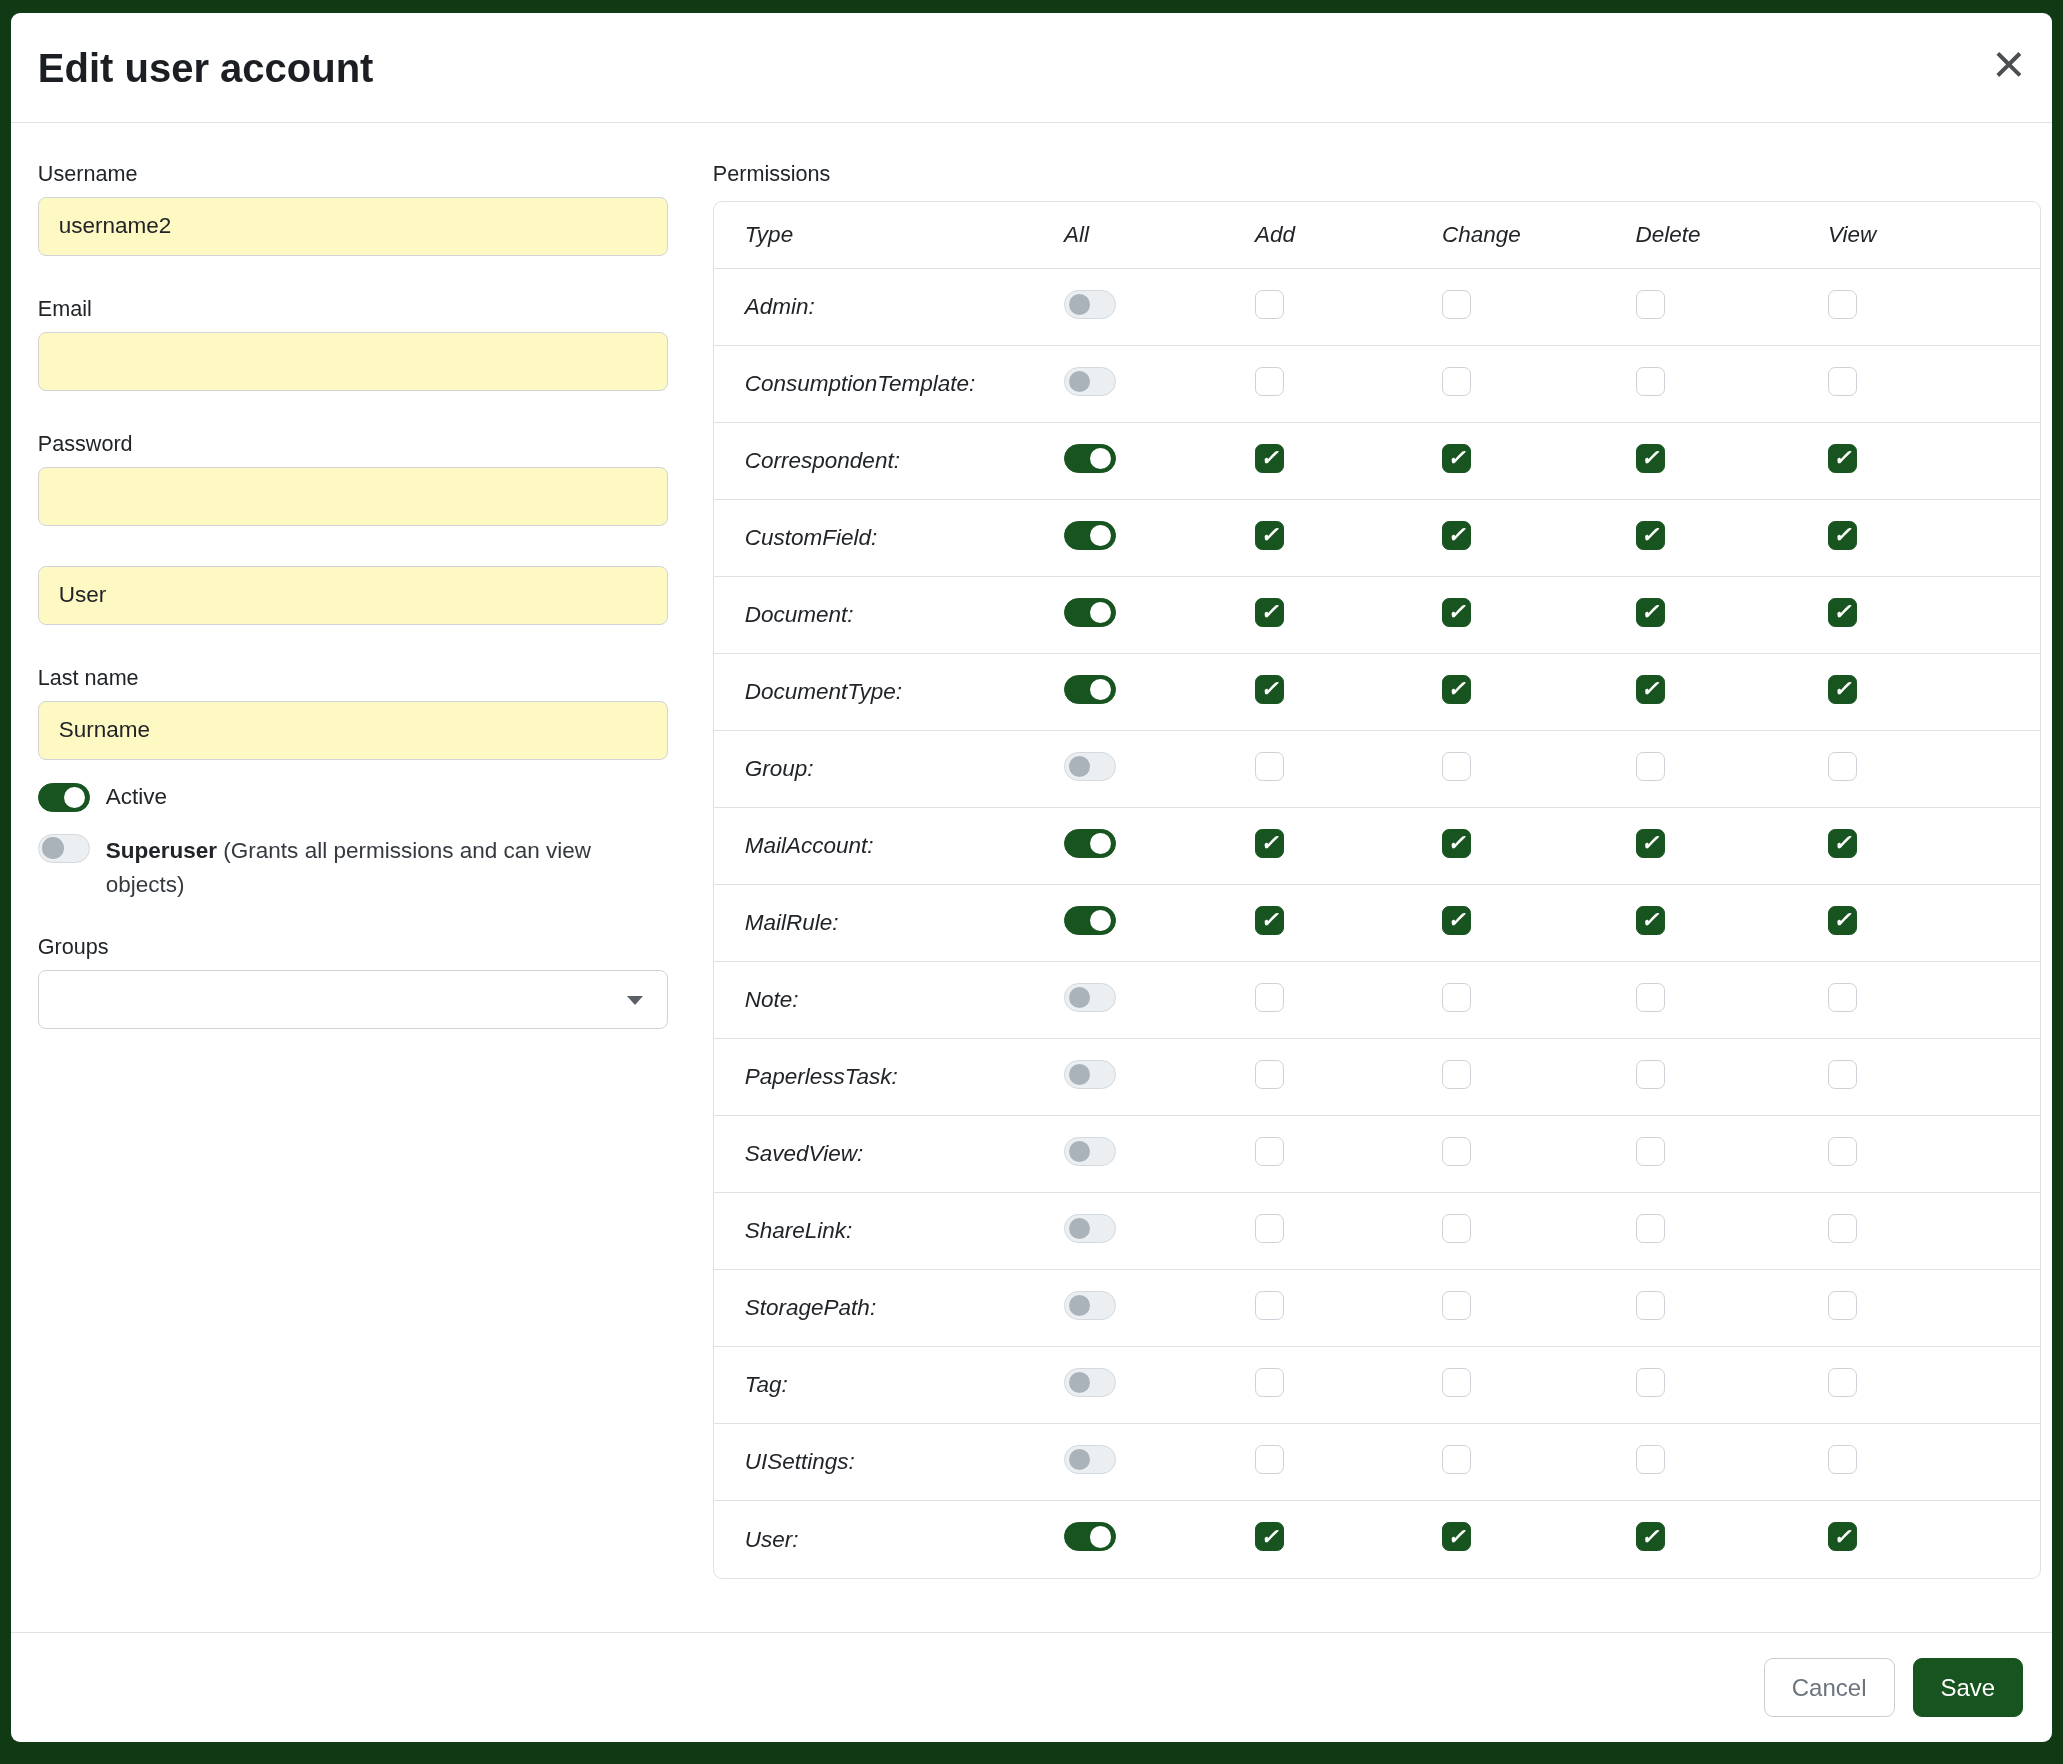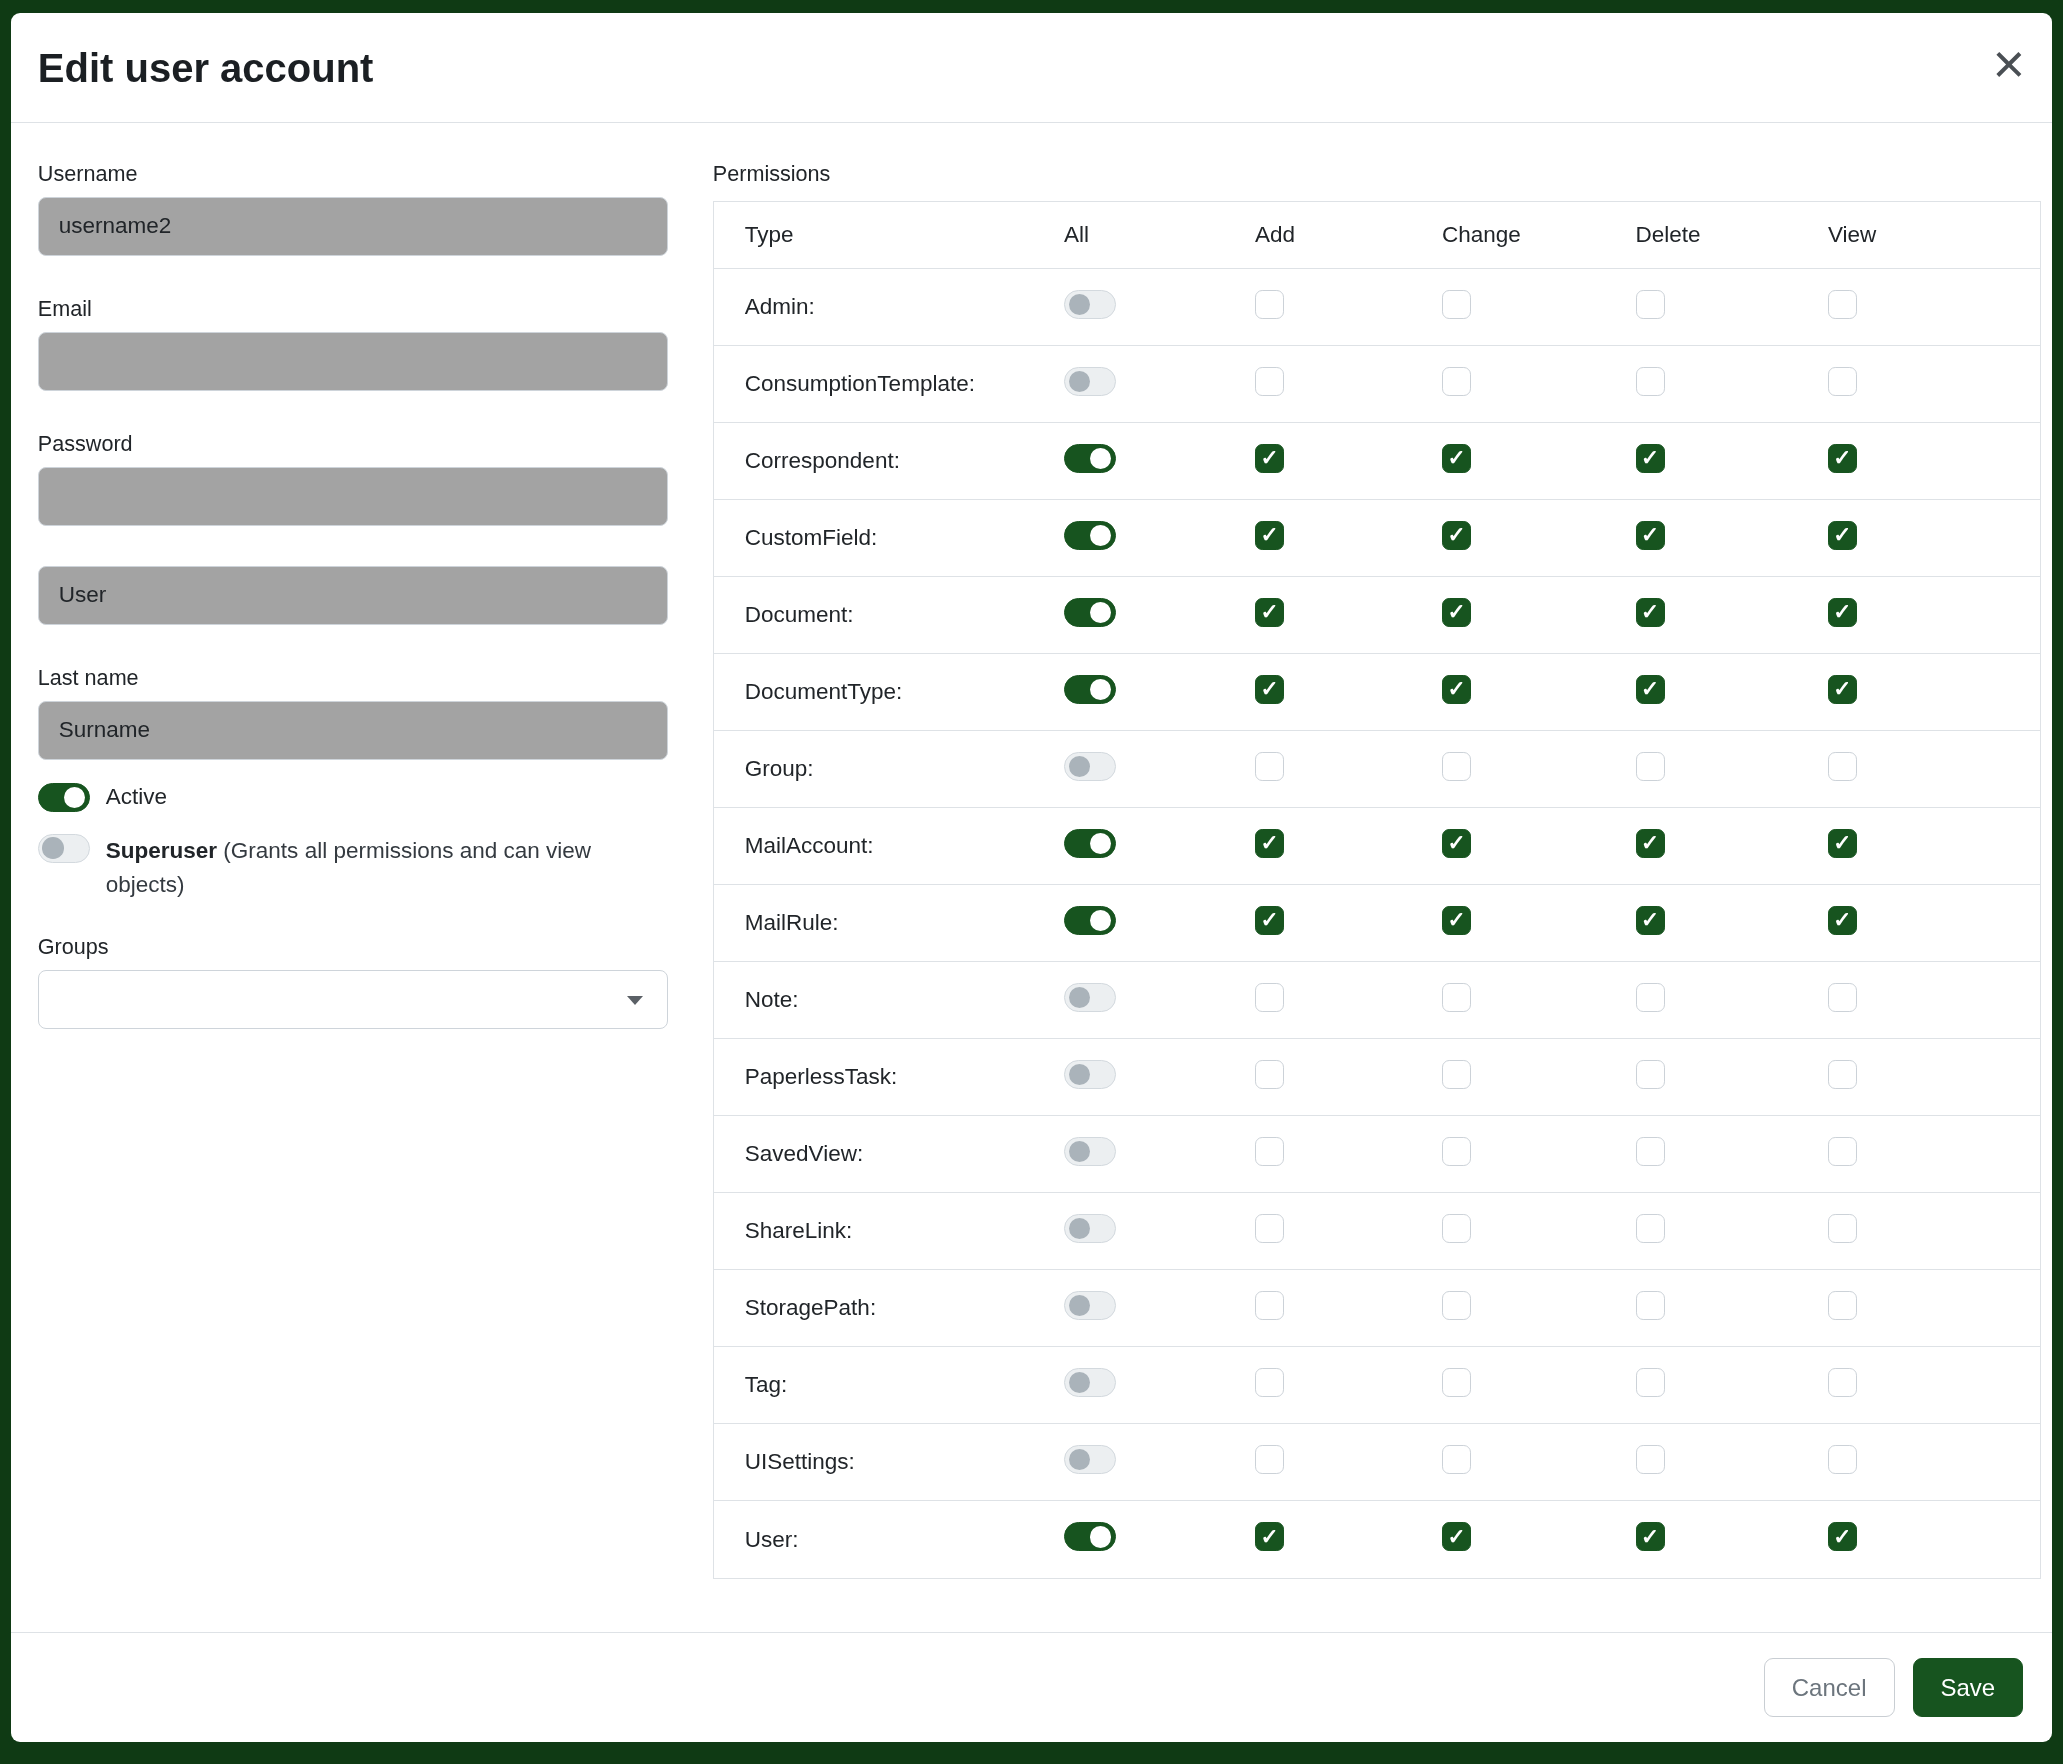--- a/index.html
+++ b/index.html
@@ -45,21 +45,21 @@
   .form-col { flex: 0 0 630px; width: 630px; }
   .perm-col { flex: 1 1 auto; min-width: 0; }
 
   .field { margin-bottom: 40px; }
   .field-label { display: block; font-size: 21.6px; color: #212529; margin-bottom: 10px; }
   .text-input {
     width: 100%; height: 59px;
     border: 0.9px solid #ced4da; border-radius: 8px;
     font-size: 22.5px; color: #212529; padding: 0 20px;
     font-family: "Liberation Sans", sans-serif;
-    background: #a3a3a3; outline: none;
+    background: #fef9c3; outline: none;
   }
   
   .switch {
     width: 52px; height: 29px; border-radius: 14.4px;
     background: #eceff1; border: 0.9px solid #d3d9de;
     position: relative; display: inline-block; flex: 0 0 auto;
     cursor: pointer;
   }
   .switch::after {
     content: ''; position: absolute; top: 2.7px; left: 3.6px;
@@ -86,21 +86,21 @@
     position: absolute; right: 23.4px; top: 50%; margin-top: -3.6px;
     width: 0; height: 0;
     border-left: 8px solid transparent;
     border-right: 8px solid transparent;
     border-top: 9px solid #5b6066;
   }
 
   
   .perm-title { font-size: 21.6px; color: #212529; margin-bottom: 14.4px; }
   .table-wrap {
-    border: 0.9px solid #dee2e6; border-radius: 0; overflow: hidden;
+    border: 0.9px solid #dee2e6; border-radius: 9px; overflow: hidden; font-style: italic;
   }
   table.perm { width: 100%; border-collapse: collapse; table-layout: fixed; }
   table.perm col.c-type   { width: 26.4%; }
   table.perm col.c-all    { width: 14.4%; }
   table.perm col.c-add    { width: 14.1%; }
   table.perm col.c-change { width: 14.6%; }
   table.perm col.c-delete { width: 14.5%; }
   table.perm col.c-view   { width: 16.0%; }
   table.perm th {
     height: 67px; text-align: left; font-weight: 400;

